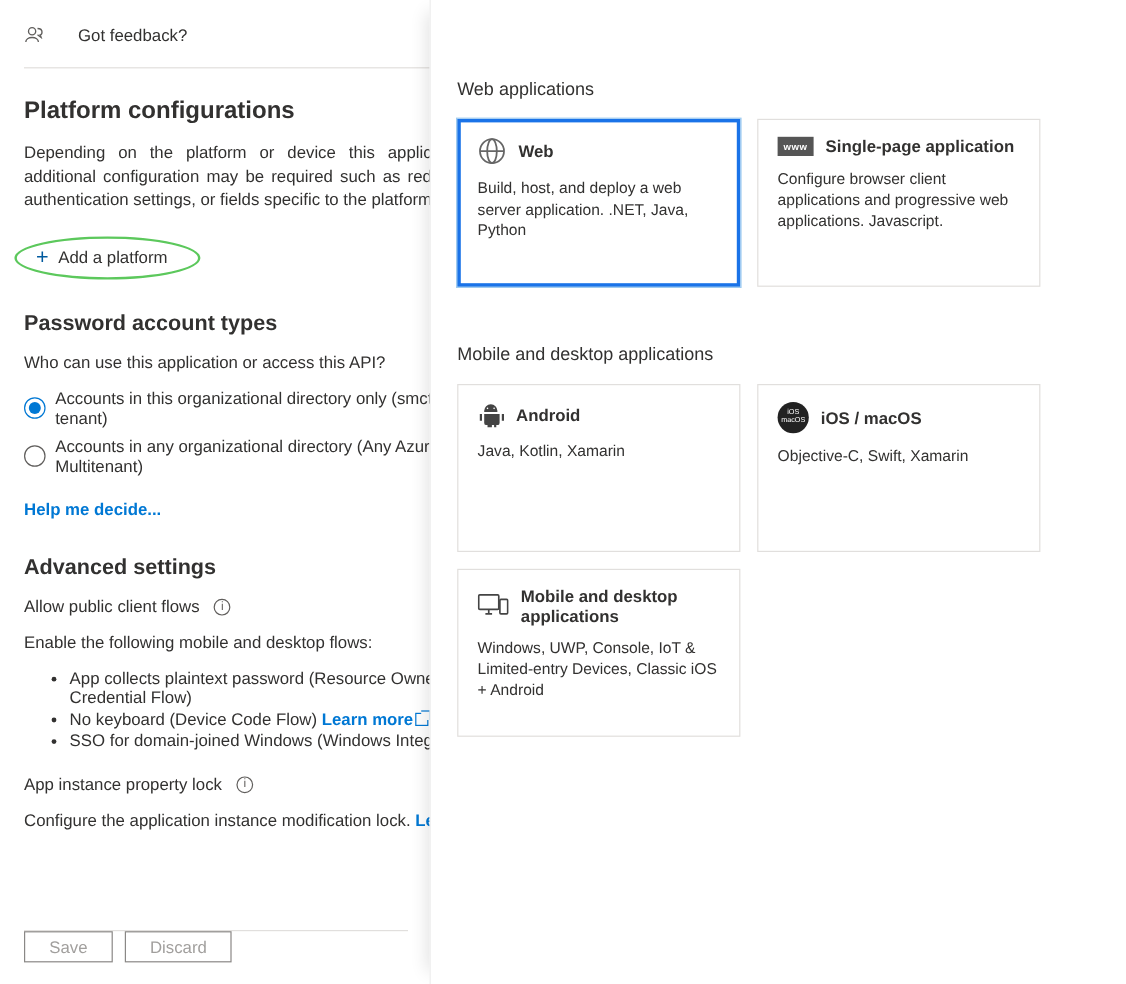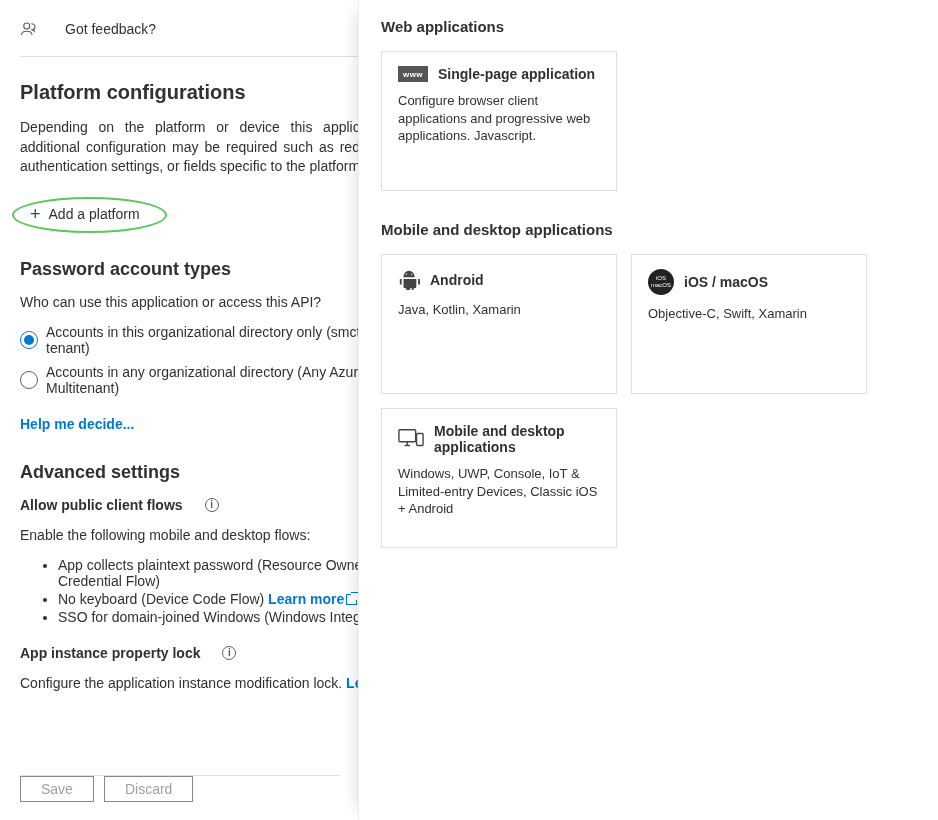--- a/index.html
+++ b/index.html
@@ -90,24 +90,24 @@
       flex-shrink: 0;
     }
     .radio-outer.selected { border-color: #0078d4; }
     .radio-inner {
       width: 10px; height: 10px; border-radius: 50%;
       background: #0078d4;
     }
     .link { color: #0078d4; cursor: pointer; font-weight: bold; }
     .help-link { margin-top: 20px; margin-bottom: 30px; display: block; }
     .bold-row {
-      font-weight: 700;
+      font-weight: 400;
       display: inline-flex;
-      align-items: center;
-      gap: 22px;
+      align-items: flex-end;
+      gap: 12px;
       margin-bottom: 14px;
     }
     .info-icon {
       width: 14px; height: 14px;
       border: 1px solid #605e5c;
       border-radius: 50%;
       display: inline-flex;
       align-items: center; justify-content: center;
       font-size: 10px; color: #605e5c;
     }
@@ -151,23 +151,24 @@
       position: absolute;
       top: 0; left: 358px;
       width: 580px; height: 100%;
       background: #fff;
       border-left: 1px solid #eee;
       padding: 18px 22px;
       box-shadow: -12px 0 14px -10px rgba(0,0,0,0.12);
     }
     .right-pane h4 {
       font-size: 15px;
-      font-weight: 700;
+      font-weight: 400;
       color: #323130;
       margin-bottom: 16px;
+      margin-top: 48px;
     }
     .card-grid {
       display: flex;
       gap: 14px;
       margin-bottom: 30px;
       flex-wrap: wrap;
     }
     .card {
       width: 236px;
       min-height: 140px;
@@ -282,20 +283,31 @@
 </div>
 
 <div class="footer">
   <button class="btn">Save</button>
   <button class="btn">Discard</button>
 </div>
 
 <div class="right-pane">
   <h4>Web applications</h4>
   <div class="card-grid">
+    <div class="card selected">
+      <div class="card-head">
+        <svg class="svgicon" viewBox="0 0 24 24" fill="none" stroke="#666" stroke-width="1.5">
+          <circle cx="12" cy="12" r="10"></circle>
+            <ellipse cx="12" cy="12" rx="4" ry="10"></ellipse>
+            <line x1="2" y1="12" x2="22" y2="12"></line>
+        </svg>
+        <span class="card-title">Web</span>
+      </div>
+      <div class="card-desc">Build, host, and deploy a web server application. .NET, Java, Python</div>
+    </div>
     <div class="card">
       <div class="card-head">
         <span class="www-badge">www</span>
         <span class="card-title">Single-page application</span>
       </div>
       <div class="card-desc">Configure browser client applications and progressive web applications. Javascript.</div>
     </div>
   </div>
 
   <h4>Mobile and desktop applications</h4>

